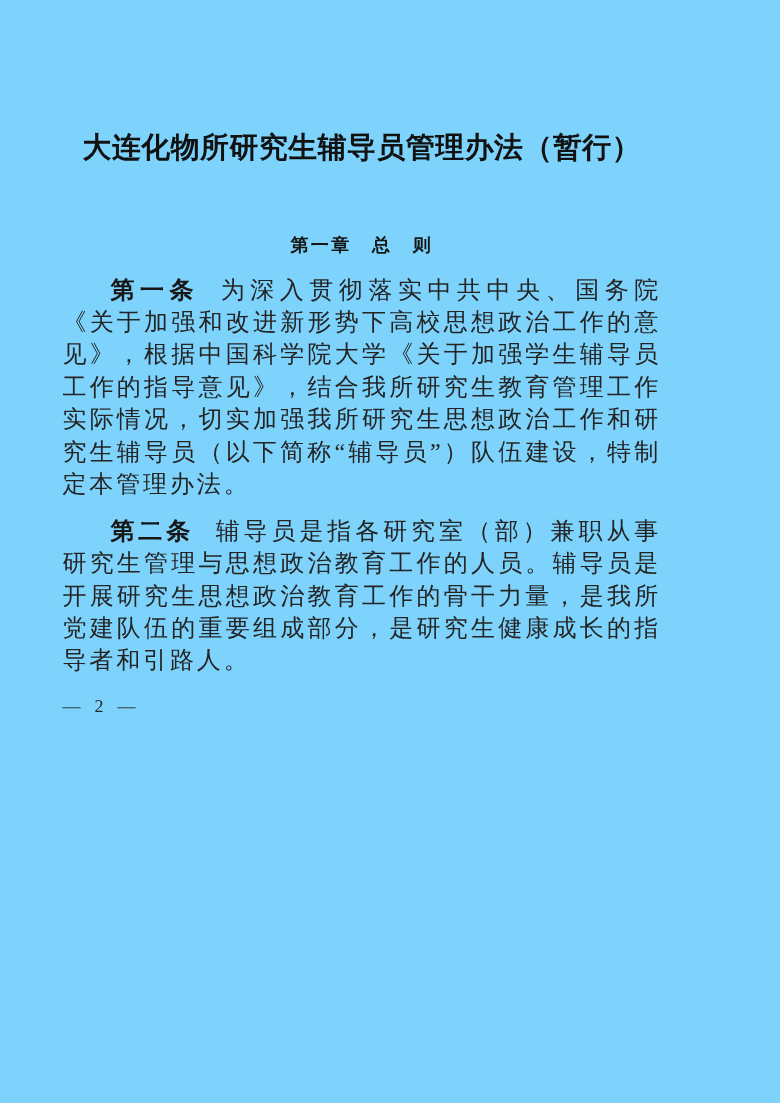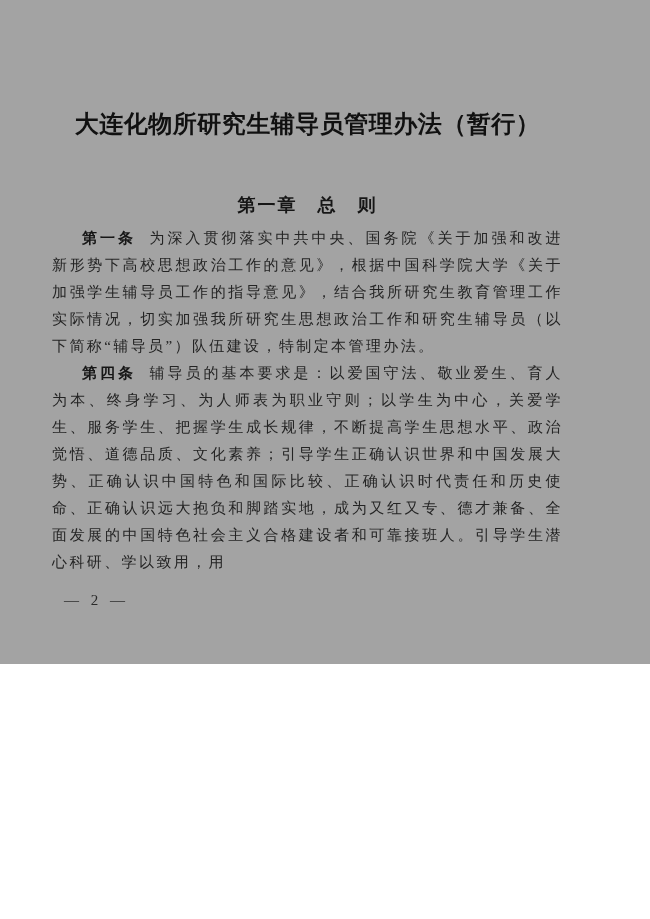--- a/index.html
+++ b/index.html
@@ -3,58 +3,58 @@
 <meta charset="utf-8">
 <style>
   html, body {
     margin: 0;
     padding: 0;
     background: #ffffff;
   }
   .page {
     position: relative;
     width: 650px;
-    height: 664px;
+    height: 919px;
     box-sizing: border-box;
-    padding: 107px 87px 0 52px;
-    background: #a3a3a3;
+    padding: 107px 87px 0 40px;
+    background: #7dd3fc;
     overflow: hidden;
     font-family: "Liberation Serif", "DejaVu Serif", serif;
     color: #1f1f1f;
   }
   .doc-title {
     margin: 0;
     font-size: 24px;
     line-height: 34px;
     font-weight: 700;
     text-align: center;
     letter-spacing: 0.5px;
     color: #111111;
     white-space: nowrap;
   }
   .chapter-heading {
     margin: 0;
-    font-size: 18px;
+    font-size: 15px;
     line-height: 24px;
     font-weight: 700;
     text-align: center;
     letter-spacing: 2px;
     color: #161616;
   }
   .chapter-heading.first {
     margin-top: 52px;
     margin-bottom: 8px;
   }
   .chapter-heading.second {
     margin-top: 8px;
     margin-bottom: 13px;
   }
   .article {
-    margin: 0;
-    font-size: 15px;
+    margin: 12px;
+    font-size: 20px;
     line-height: 27px;
     letter-spacing: 2.4px;
     text-align: justify;
     text-justify: inter-character;
     text-indent: 2em;
     color: #242424;
   }
   .article-label {
     font-weight: 700;
     margin-right: 0.9em;
@@ -75,22 +75,22 @@
 <div class="page">
 
   <h1 class="doc-title">大连化物所研究生辅导员管理办法（暂行）</h1>
 
   <h2 class="chapter-heading first">第一章　总　则</h2>
 
   <p class="article">
     <span class="article-label">第一条</span><span class="article-text">为深入贯彻落实中共中央、国务院《关于加强和改进新形势下高校思想政治工作的意见》，根据中国科学院大学《关于加强学生辅导员工作的指导意见》，结合我所研究生教育管理工作实际情况，切实加强我所研究生思想政治工作和研究生辅导员（以下简称“辅导员”）队伍建设，特制定本管理办法。</span>
   </p>
 
+  <p class="article">
+    <span class="article-label">第二条</span><span class="article-text">辅导员是指各研究室（部）兼职从事研究生管理与思想政治教育工作的人员。辅导员是开展研究生思想政治教育工作的骨干力量，是我所党建队伍的重要组成部分，是研究生健康成长的指导者和引路人。</span>
+  </p>
 
 
 
-  <p class="article">
-    <span class="article-label">第四条</span><span class="article-text">辅导员的基本要求是：以爱国守法、敬业爱生、育人为本、终身学习、为人师表为职业守则；以学生为中心，关爱学生、服务学生、把握学生成长规律，不断提高学生思想水平、政治觉悟、道德品质、文化素养；引导学生正确认识世界和中国发展大势、正确认识中国特色和国际比较、正确认识时代责任和历史使命、正确认识远大抱负和脚踏实地，成为又红又专、德才兼备、全面发展的中国特色社会主义合格建设者和可靠接班人。引导学生潜心科研、学以致用，用</span>
-  </p>
 
   <div class="page-footer">— 2 —</div>
 
 </div>
 
 </body></html>

